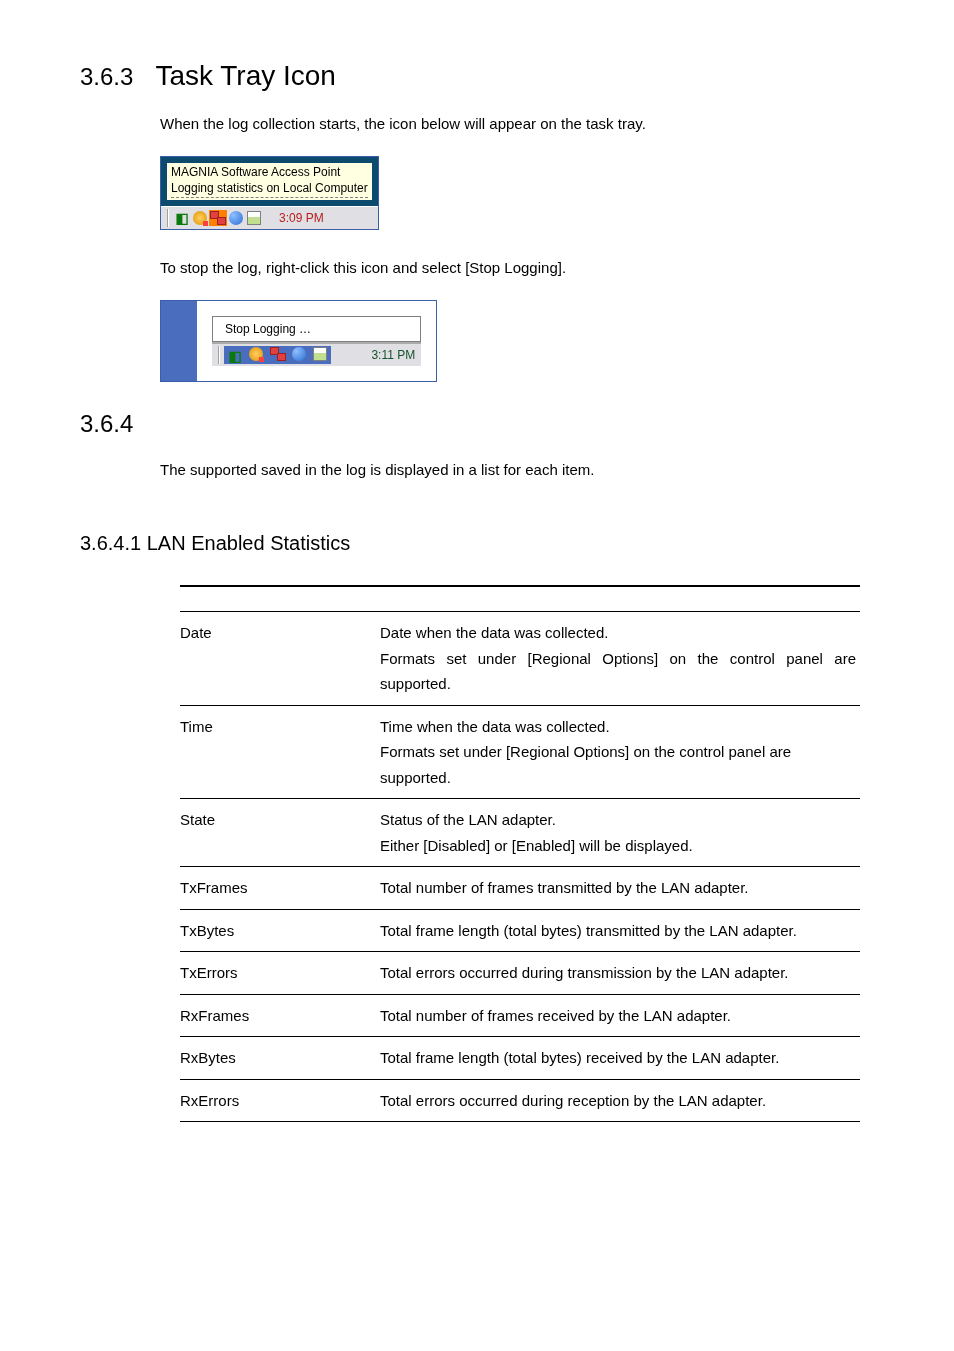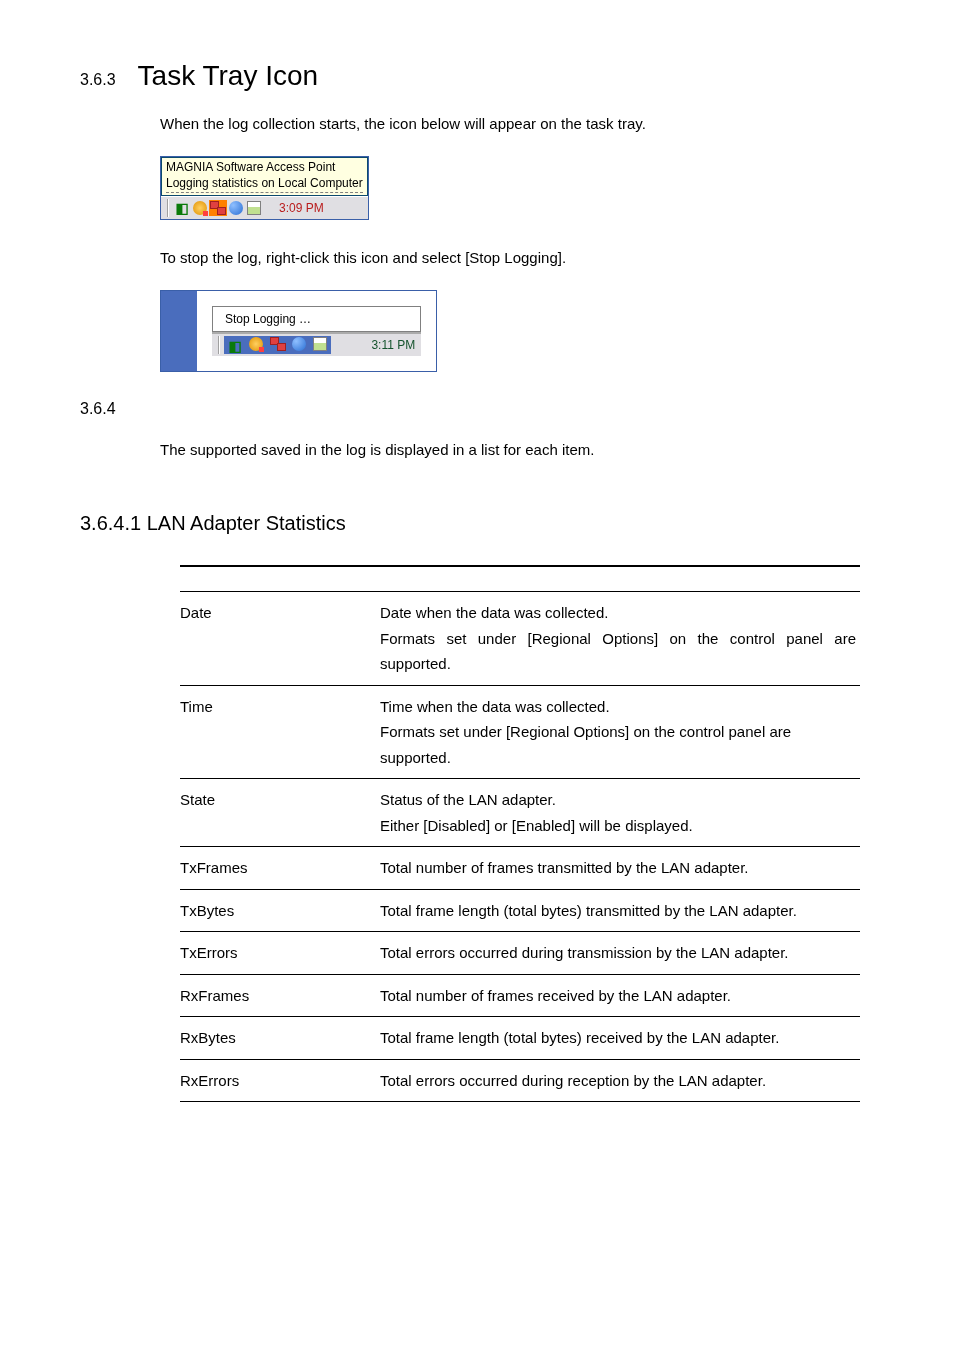--- a/index.html
+++ b/index.html
@@ -13,21 +13,21 @@
       color: #000;
       width: 954px;
       padding: 60px 80px 60px 80px;
     }
     .section-heading {
       display: flex;
       align-items: baseline;
       margin-bottom: 20px;
     }
     .section-number {
-      font-size: 16px;
+      font-size: 24px;
       margin-right: 22px;
     }
     .section-title {
       font-size: 28px;
       font-weight: normal;
     }
     .body-text {
       margin-left: 80px;
       font-size: 15px;
       line-height: 1.6;
@@ -45,21 +45,21 @@
     }
     
     .tray-tooltip {
       border: 1px solid #3a5fa8;
       background: #fff;
       display: inline-block;
       position: relative;
     }
     .tooltip-text {
       background: #ffffe1;
-      border: 1px solid #0c4a6e;
+      border: 6px solid #0c4a6e;
       padding: 2px 4px;
       font-size: 12px;
       line-height: 1.3;
       font-family: Tahoma, sans-serif;
     }
     .tooltip-line1 { display: block; }
     .tooltip-line2 {
       display: block;
       border-bottom: 1px dashed #808080;
       padding-bottom: 1px;
@@ -297,21 +297,21 @@
     </div>
   </div>
 </div>
 
 <div class="section-heading" style="margin-top:20px;">
   <span class="section-number">3.6.4</span>
 </div>
 
 <p class="body-text">The supported saved in the log is displayed in a list for each item.</p>
 
-<h2 class="sub-heading">3.6.4.1 LAN Adapter Statistics</h2>
+<h2 class="sub-heading">3.6.4.1 LAN Enabled Statistics</h2>
 
 <div class="stats-table-topborder"></div>
 <table class="stats-table">
   <tbody id="lan-table-body">
       <tr>
         <td>Date</td>
         <td class="justify">
           <div>Date when the data was collected.</div>
           <div style="text-align: justify;">Formats set under [Regional Options] on the control panel are supported.</div>
         </td>

